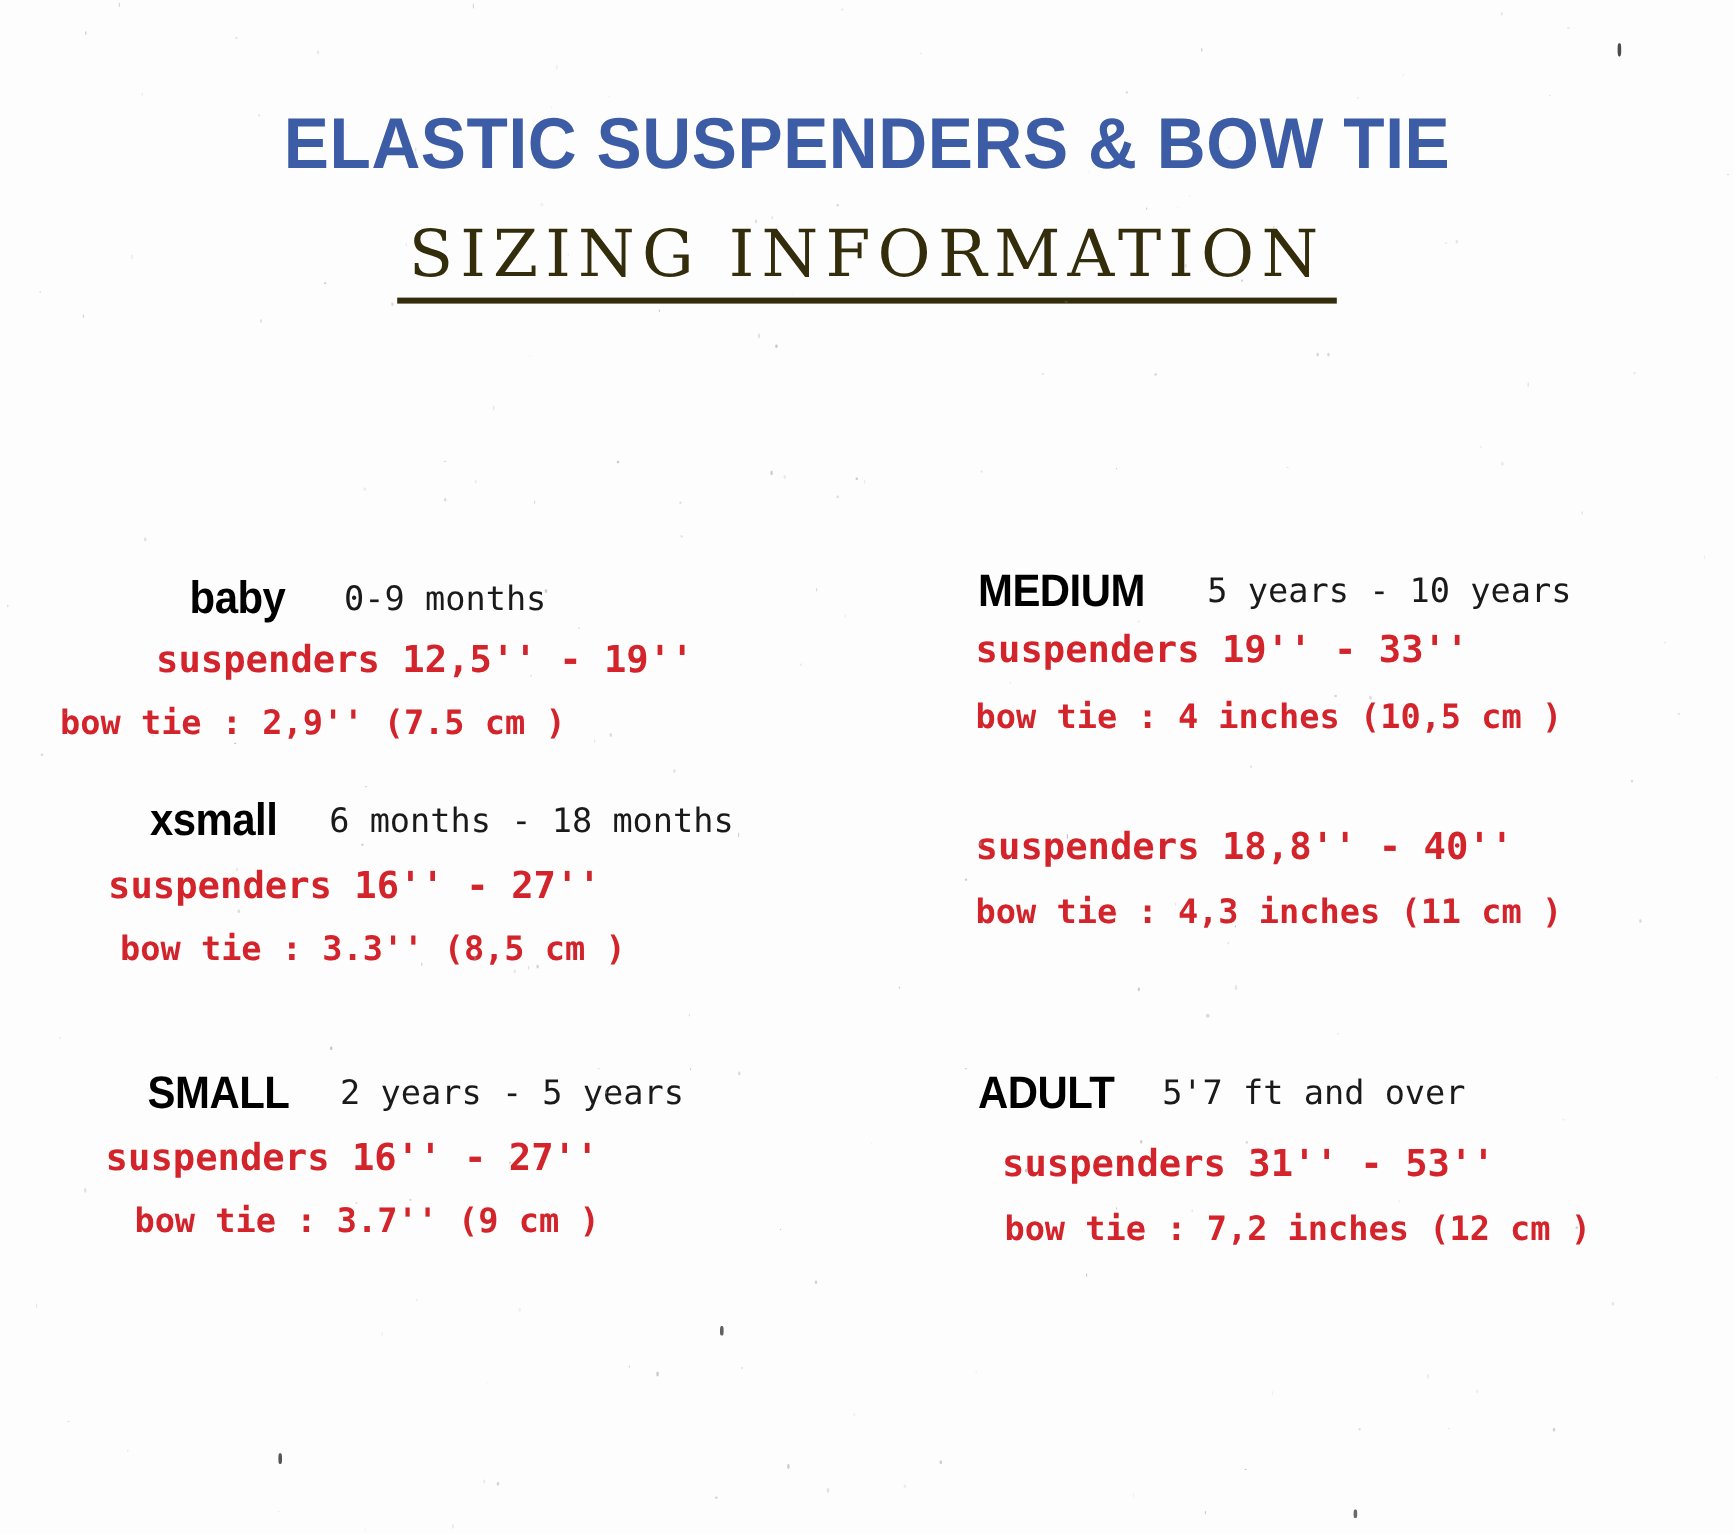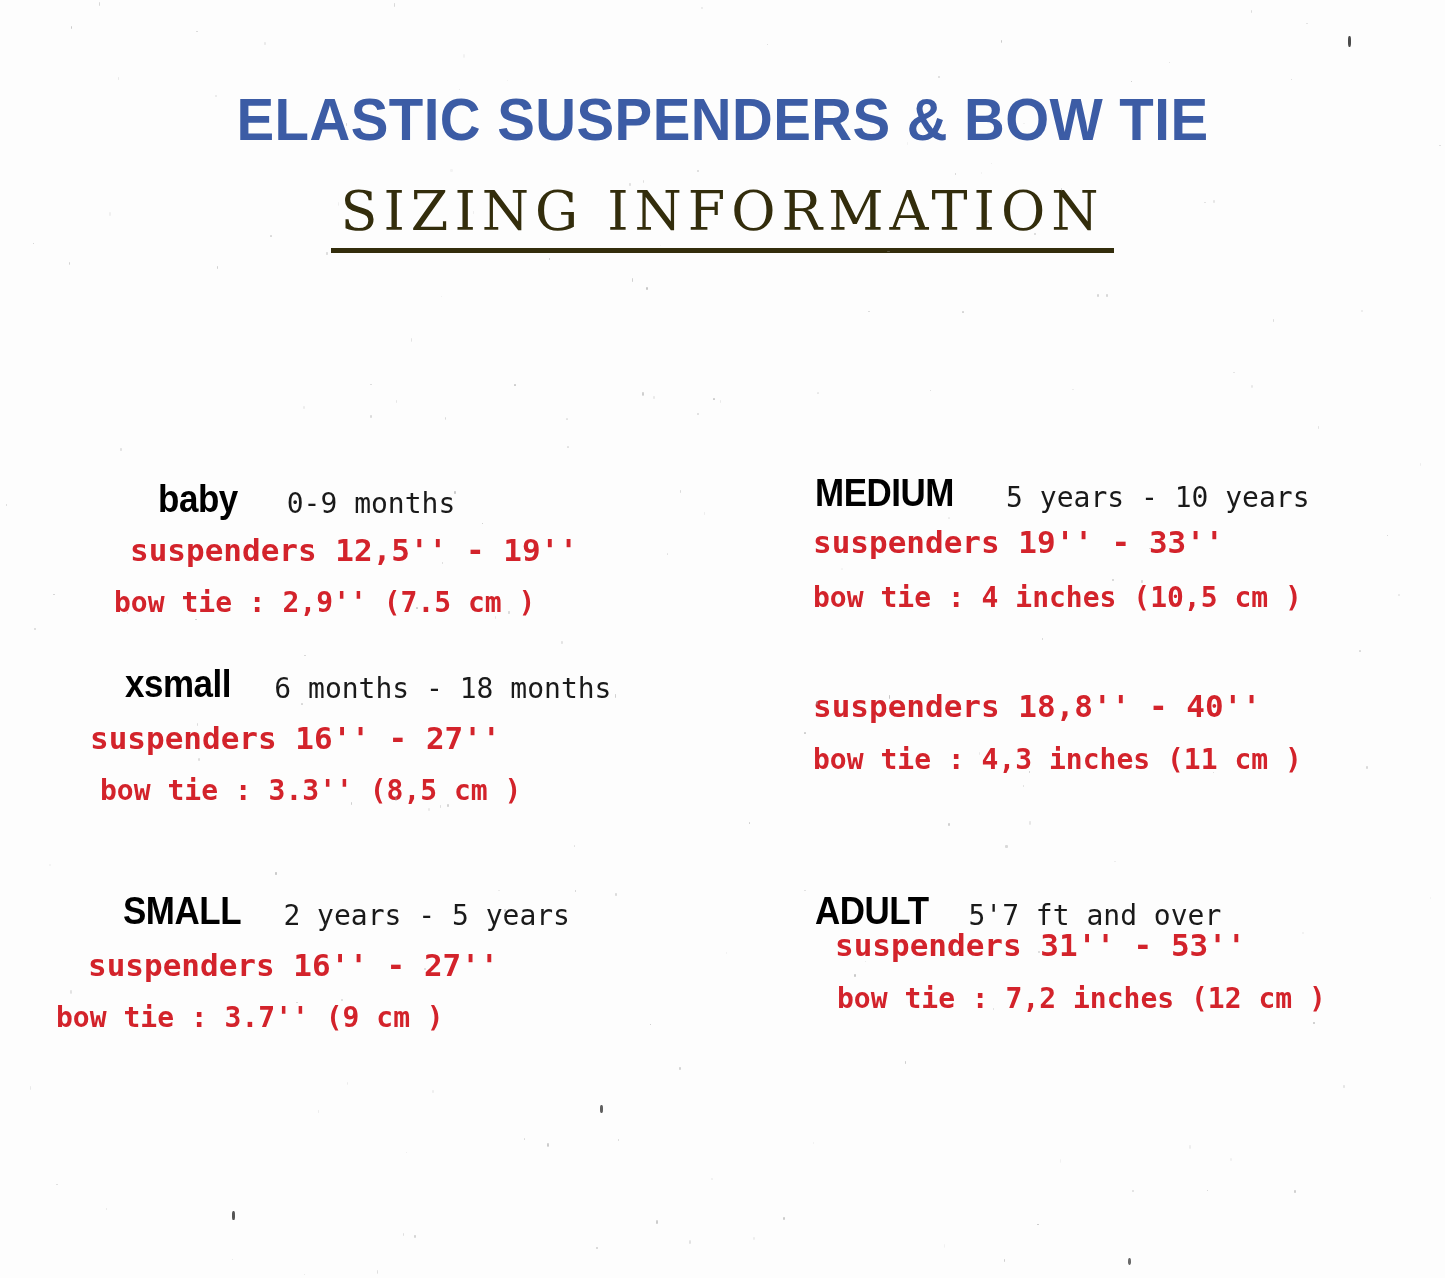--- a/index.html
+++ b/index.html
@@ -91,21 +91,21 @@
   .size-block {
     position: absolute;
     left: 0;
     width: 100%;
   }
 
   .block-head {
     white-space: nowrap;
     line-height: 1;
     display: flex;
-    align-items: flex-end;
+    align-items: center;
   }
   .size-name {
     color: #000000;
     font-family: "Liberation Sans", sans-serif;
     font-weight: bold;
     font-size: 38px;
     letter-spacing: -0.5px;
     transform: scaleX(0.92);
     transform-origin: left bottom;
     display: inline-block;
@@ -142,39 +142,39 @@
   <div id="columns">
 
     <div class="column" id="col-left">
 
       <div class="size-block" style="top:0px;">
         <div class="block-head" style="padding-left:158px;">
           <span class="size-name">baby</span>
           <span class="age-range" style="margin-left:42px;">0-9 months</span>
         </div>
         <div class="measure-line m-susp" style="padding-left:130px; margin-top:17px;">suspenders 12,5'' - 19''</div>
-        <div class="measure-line m-bow" style="padding-left:114px; margin-top:23px;">bow tie : 2,9'' (7.5 cm )</div>
+        <div class="measure-line m-bow" style="padding-left:50px; margin-top:23px;">bow tie : 2,9'' (7.5 cm )</div>
       </div>
 
       <div class="size-block" style="top:185px;">
         <div class="block-head" style="padding-left:125px;">
           <span class="size-name">xsmall</span>
           <span class="age-range" style="margin-left:34px;">6 months - 18 months</span>
         </div>
         <div class="measure-line m-susp" style="padding-left:90px; margin-top:20px;">suspenders 16'' - 27''</div>
         <div class="measure-line m-bow" style="padding-left:100px; margin-top:23px;">bow tie : 3.3'' (8,5 cm )</div>
       </div>
 
       <div class="size-block" style="top:412px;">
         <div class="block-head" style="padding-left:123px;">
           <span class="size-name">SMALL</span>
           <span class="age-range" style="margin-left:32px;">2 years  - 5 years</span>
         </div>
         <div class="measure-line m-susp" style="padding-left:88px; margin-top:20px;">suspenders 16'' - 27''</div>
-        <div class="measure-line m-bow" style="padding-left:56px; margin-top:23px;">bow tie : 3.7'' (9 cm )</div>
+        <div class="measure-line m-bow" style="padding-left:112px; margin-top:23px;">bow tie : 3.7'' (9 cm )</div>
       </div>
 
     </div>
 
     <div class="column" id="col-right">
 
       <div class="size-block" style="top:-6px;">
         <div class="block-head" style="padding-left:90px;">
           <span class="size-name">MEDIUM</span>
           <span class="age-range" style="margin-left:40px;">5 years - 10 years</span>
@@ -186,21 +186,21 @@
       <div class="size-block" style="top:186px;">
         <div class="measure-line m-susp" style="padding-left:88px; margin-top:25px;">suspenders 18,8'' - 40''</div>
         <div class="measure-line m-bow" style="padding-left:88px; margin-top:24px;">bow tie : 4,3 inches (11 cm )</div>
       </div>
 
       <div class="size-block" style="top:412px;">
         <div class="block-head" style="padding-left:90px;">
           <span class="size-name">ADULT</span>
           <span class="age-range" style="margin-left:30px;">5'7 ft and over</span>
         </div>
-        <div class="measure-line m-susp" style="padding-left:110px; ">suspenders 31'' - 53''</div>
+        <div class="measure-line m-susp" style="padding-left:110px; margin-top:25px;">suspenders 31'' - 53''</div>
         <div class="measure-line m-bow" style="padding-left:112px; margin-top:24px;">bow tie : 7,2 inches (12 cm )</div>
       </div>
 
     </div>
 
   </div>
 </div>
 
 <div id="speck-layer">
     <div class="speck" style="width: 2px; height: 3.3px; left: 1230px; top: 1158px; opacity: 0.13;"></div>

